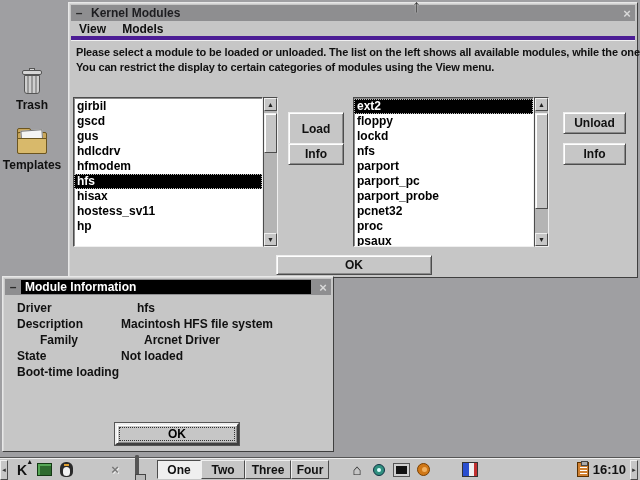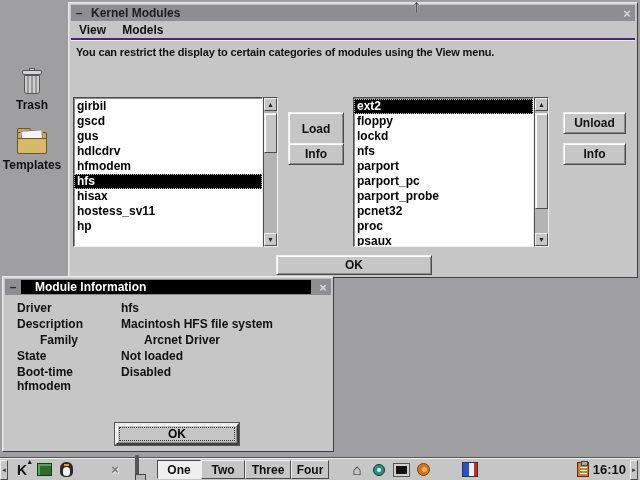--- a/index.html
+++ b/index.html
@@ -31,21 +31,21 @@
   
   #kwin { position:absolute; left:68px; top:2px; width:570px; height:276px; background:#c6c6c6;
           border:1px solid; border-color:#e8e8e8 #3f3f3f #3f3f3f #e8e8e8; box-shadow:inset 1px 1px 0 #d8d8d8; }
   #kwin .titlebar { position:absolute; left:2px; top:2px; right:2px; height:16px; background:#8e8e90;
           display:flex; align-items:center; }
   #kwin .titlebar .title { color:#1d1d20; font-size:12px; padding-left:4px; }
   .tb-btn { width:16px; height:14px; display:flex; align-items:center; justify-content:center;
             font-size:12px; color:#2b2b2b; }
   .tb-close { margin-left:auto; color:#d9d9d9; font-size:13px; }
   #kwin .menubar { position:absolute; left:2px; top:18px; right:2px; height:19px; background:#c6c6c6;
-          border-bottom:2px solid #4c1d95; box-shadow:0 1px 0 #efefef; display:flex; align-items:center;
+          border-bottom:4px solid #4c1d95; box-shadow:0 1px 0 #efefef; display:flex; align-items:center;
           font-size:12px; color:#111; }
   #kwin .menubar .menu-item { padding:0 8px; }
   #kwin .desc { position:absolute; left:7px; top:42px; right:4px; font-size:11px; letter-spacing:-0.15px;
           color:#111; line-height:15px; white-space:nowrap; }
 
   .listbox { position:absolute; background:#ffffff; border:1px solid; border-color:#4c4c4c #efefef #efefef #4c4c4c;
              box-shadow:inset 1px 1px 0 #8d8d8d; overflow:hidden; padding-top:1px; }
   .list-item { font-size:12px; color:#000; height:15px; line-height:15px; padding-left:3px; white-space:nowrap; }
   .list-item.selected { background:#000; color:#fff; outline:1px dotted #bbb; outline-offset:-1px; }
 
@@ -58,21 +58,21 @@
   .vs-down { bottom:0; }
   .vs-thumb{ position:absolute; left:0; width:13px; background:#c6c6c6;
              border:1px solid; border-color:#efefef #4c4c4c #4c4c4c #efefef; box-shadow:inset 1px 1px 0 #fff; }
 
   
   #mdlg { position:absolute; left:2px; top:276px; width:332px; height:176px; background:#c6c6c6;
           border:1px solid; border-color:#e8e8e8 #3f3f3f #3f3f3f #e8e8e8; box-shadow:inset 1px 1px 0 #d8d8d8; }
   #mdlg .titlebar { position:absolute; left:2px; top:2px; right:2px; height:16px; background:#8e8e90;
           display:flex; align-items:center; }
   #mdlg .title-band { background:#000; color:#fff; font-size:12px; height:14px; line-height:14px;
-          padding:0 14px; flex:1; margin-right:4px; }
+          padding:0 4px; flex:1; margin-right:4px; }
   .info-row { position:absolute; left:14px; right:8px; height:16px; font-size:12px; color:#111; display:flex; }
   .info-row .lbl { width:104px; }
   .info-row .val { flex:1; }
   #mdlg .ok { position:absolute; left:112px; top:146px; width:124px; height:22px;
           border:2px solid; border-color:#efefef #3f3f3f #3f3f3f #efefef; background:#c6c6c6;
           box-shadow:inset 1px 1px 0 #fff, inset -1px -1px 0 #8a8a8a, 0 0 0 1px #555;
           outline:1px dotted #333; outline-offset:-5px;
           font-size:12px; display:flex; align-items:center; justify-content:center; }
 
   
@@ -138,20 +138,21 @@
     <div class="titlebar">
       <span class="tb-btn">–</span>
       <span class="title">Kernel Modules</span>
       <span class="tb-btn tb-close">×</span>
     </div>
     <div class="menubar">
       <span class="menu-item">View</span>
       <span class="menu-item">Models</span>
     </div>
     <div class="desc">
+      <div>Please select a module to be loaded or unloaded. The list on the left shows all available modules, while the one</div>
       <div>You can restrict the display to certain categories of modules using the View menu.</div>
     </div>
 
     <div class="listbox" style="left:4px;top:94px;width:190px;height:150px;">
         <div class="list-item">girbil</div>
         <div class="list-item">gscd</div>
         <div class="list-item">gus</div>
         <div class="list-item">hdlcdrv</div>
         <div class="list-item">hfmodem</div>
         <div class="list-item selected">hfs</div>
@@ -191,39 +192,38 @@
 
     <div class="btn3d" style="position:absolute;left:207px;top:252px;width:156px;height:20px;">OK</div>
   </div>
 
   <div id="mdlg">
     <div class="titlebar">
       <span class="tb-btn">–</span>
       <span class="title-band">Module Information</span>
       <span class="tb-btn tb-close">×</span>
     </div>
-    <div class="info-row" style="top:24px;">
+    <div class="info-row" style="top:24px;gap:16px;">
       <span class="lbl">Driver</span>
       <span class="val">hfs</span>
     </div>
     <div class="info-row" style="top:40px;">
       <span class="lbl">Description</span>
       <span class="val">Macintosh HFS file system</span>
     </div>
     <div class="info-row" style="top:56px;padding-left:23px;">
       <span class="lbl">Family</span>
       <span class="val">Arcnet Driver</span>
     </div>
     <div class="info-row" style="top:72px;">
       <span class="lbl">State</span>
       <span class="val">Not loaded</span>
     </div>
     <div class="info-row" style="top:88px;">
-      <span class="lbl">Boot-time hfmodem</span>
-      <span class="val">Disabled</span>
+      <span class="lbl">Boot-time loading</span>
     </div>
     <div class="ok">OK</div>
   </div>
 
   <span id="cursor">↑</span>
 
   <div id="taskbar">
     <div class="tb-handle">◄</div>
     <div class="tb-icon" style="margin-left:4px;">
       <span class="kmenu-k"><span>K</span><span class="up">▲</span></span>

